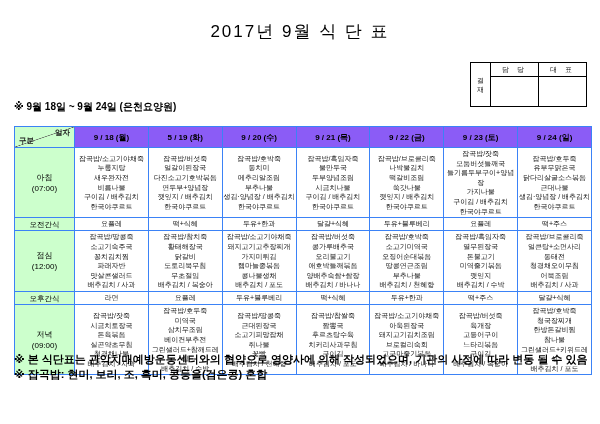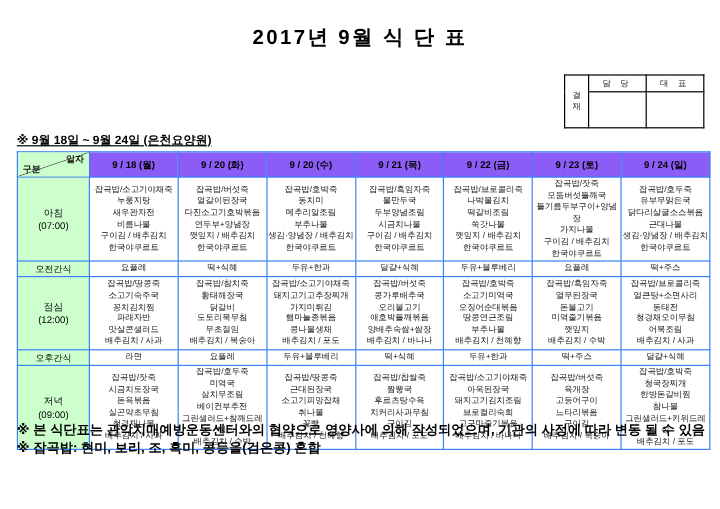--- a/index.html
+++ b/index.html
@@ -1,32 +1,32 @@
 <!DOCTYPE html>
 <html><head>
 <meta charset="utf-8">
 <style>
   * { margin:0; padding:0; box-sizing:border-box; }
   html,body { width:600px; height:424px; background:#ffffff;
     font-family:"Liberation Sans","DejaVu Sans",sans-serif; color:#1a1a1a; }
   .page { position:relative; width:600px; height:424px; background:#fff; overflow:hidden; }
 
   .title { position:absolute; top:20px; left:0; width:100%; text-align:center;
-    font-size:17px; font-weight:bold; letter-spacing:2px; color:#000; }
+    font-size:17px; font-weight:normal; letter-spacing:2px; color:#000; }
 
   
   .approval { position:absolute; top:62px; left:470px; border-collapse:collapse; }
   .approval td, .approval th { border:1px solid #000; font-size:7px; font-weight:normal;
     text-align:center; vertical-align:middle; background:#fff; }
   .approval .stamp-label { width:20px; height:44px; line-height:9px; }
   .approval .stamp-label div { width:8px; margin:0 auto; word-break:break-all; }
   .approval .head { width:48px; height:14px; letter-spacing:3px; }
   .approval .sign { height:30px; }
 
-  .subtitle { position:absolute; top:110px; left:14px; font-size:10px; font-weight:bold; color:#000;text-decoration:underline; }
+  .subtitle { position:absolute; top:100px; left:14px; font-size:10px; font-weight:bold; color:#000; }
 
   
   .menu { position:absolute; top:126px; left:14px; width:578px;
     border-collapse:collapse; table-layout:fixed; }
   .menu th, .menu td { border:1px solid #3b82f6; vertical-align:middle; }
   .menu col.label-col { width:60px; }
   .green { background:#ccffcc; }
   .date-th { height:20px; font-size:8px; font-weight:bold; color:#000;
     text-align:center; background:#8b5cf6; }
   .row-th { font-size:8px; font-weight:normal; color:#000; text-align:center;
@@ -78,21 +78,21 @@
       </colgroup>
     <thead>
       <tr>
         <th class="green" style="padding:0;">
           <div class="corner">
             <span class="tr-label">일자</span>
             <span class="bl-label">구분</span>
           </div>
         </th>
       <th class="date-th">9 / 18 (월)</th>
-          <th class="date-th">9 / 20 (화)</th>
+          <th class="date-th">5 / 19 (화)</th>
           <th class="date-th">9 / 20 (수)</th>
           <th class="date-th">9 / 21 (목)</th>
           <th class="date-th">9 / 22 (금)</th>
           <th class="date-th">9 / 23 (토)</th>
           <th class="date-th">9 / 24 (일)</th>
         </tr>
     </thead>
     <tbody>
         <tr class="meal">
           <th class="row-th">

